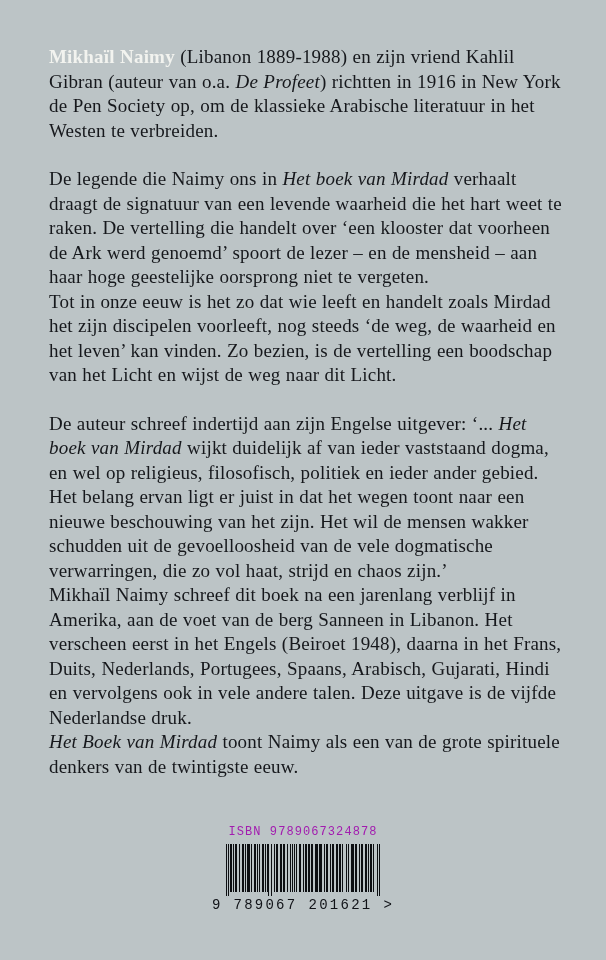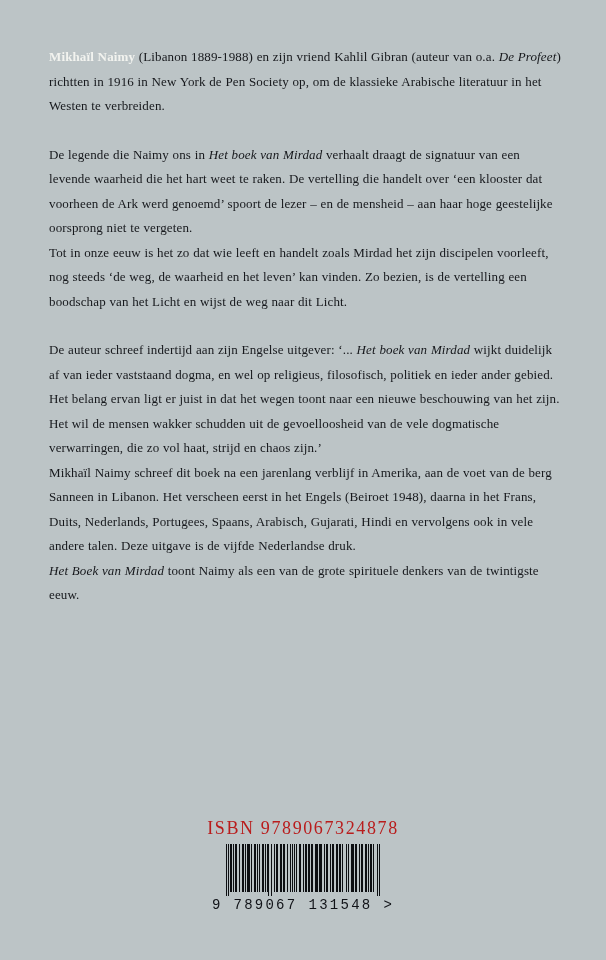--- a/index.html
+++ b/index.html
@@ -24,21 +24,21 @@
     display: flex;
     flex-direction: column;
   }
 
   .blurb {
     padding: 45px 42px 0 49px;
     flex: 0 0 auto;
   }
 
   .para {
-    font-size: 13px;
+    font-size: 19px;
     line-height: 24.5px;
     margin: 0 0 24px 0;
     text-align: left;
     letter-spacing: 0.01em;
     word-spacing: 0.02em;
   }
   .para:last-child {
     margin-bottom: 8px;
   }
 
@@ -57,24 +57,24 @@
 
   .barcode-block {
     flex: 0 0 auto;
     display: flex;
     flex-direction: column;
     align-items: center;
     padding-bottom: 47px;
   }
 
   .isbn-line {
-    font-family: Liberation Serif, serif;
-    font-size: 18px;
+    font-family: Liberation Mono, monospace;
+    font-size: 12px;
     letter-spacing: 0.09em;
-    color: #b91c1c;
+    color: #a21caf;
     margin-bottom: 5px;
   }
 
   .barcode {
     width: 154px;
     height: 52px;
     display: block;
   }
 
   .barcode-digits {
@@ -198,18 +198,18 @@
           <rect x="144.667" y="0" width="0.958" height="48"></rect>
           <rect x="145.606" y="0" width="0.958" height="48"></rect>
           <rect x="148.424" y="0" width="0.958" height="48"></rect>
           <rect x="152.182" y="0" width="0.958" height="52"></rect>
           <rect x="154.061" y="0" width="0.958" height="52"></rect>
         </g>
     </svg>
     <div class="barcode-digits">
       <span class="bd-left">9</span>
       <span class="bd-mid">789067</span>
-      <span class="bd-right">131548</span>
+      <span class="bd-right">201621</span>
       <span class="bd-caret">&gt;</span>
     </div>
   </div>
 
 </div>
 
 </body></html>

